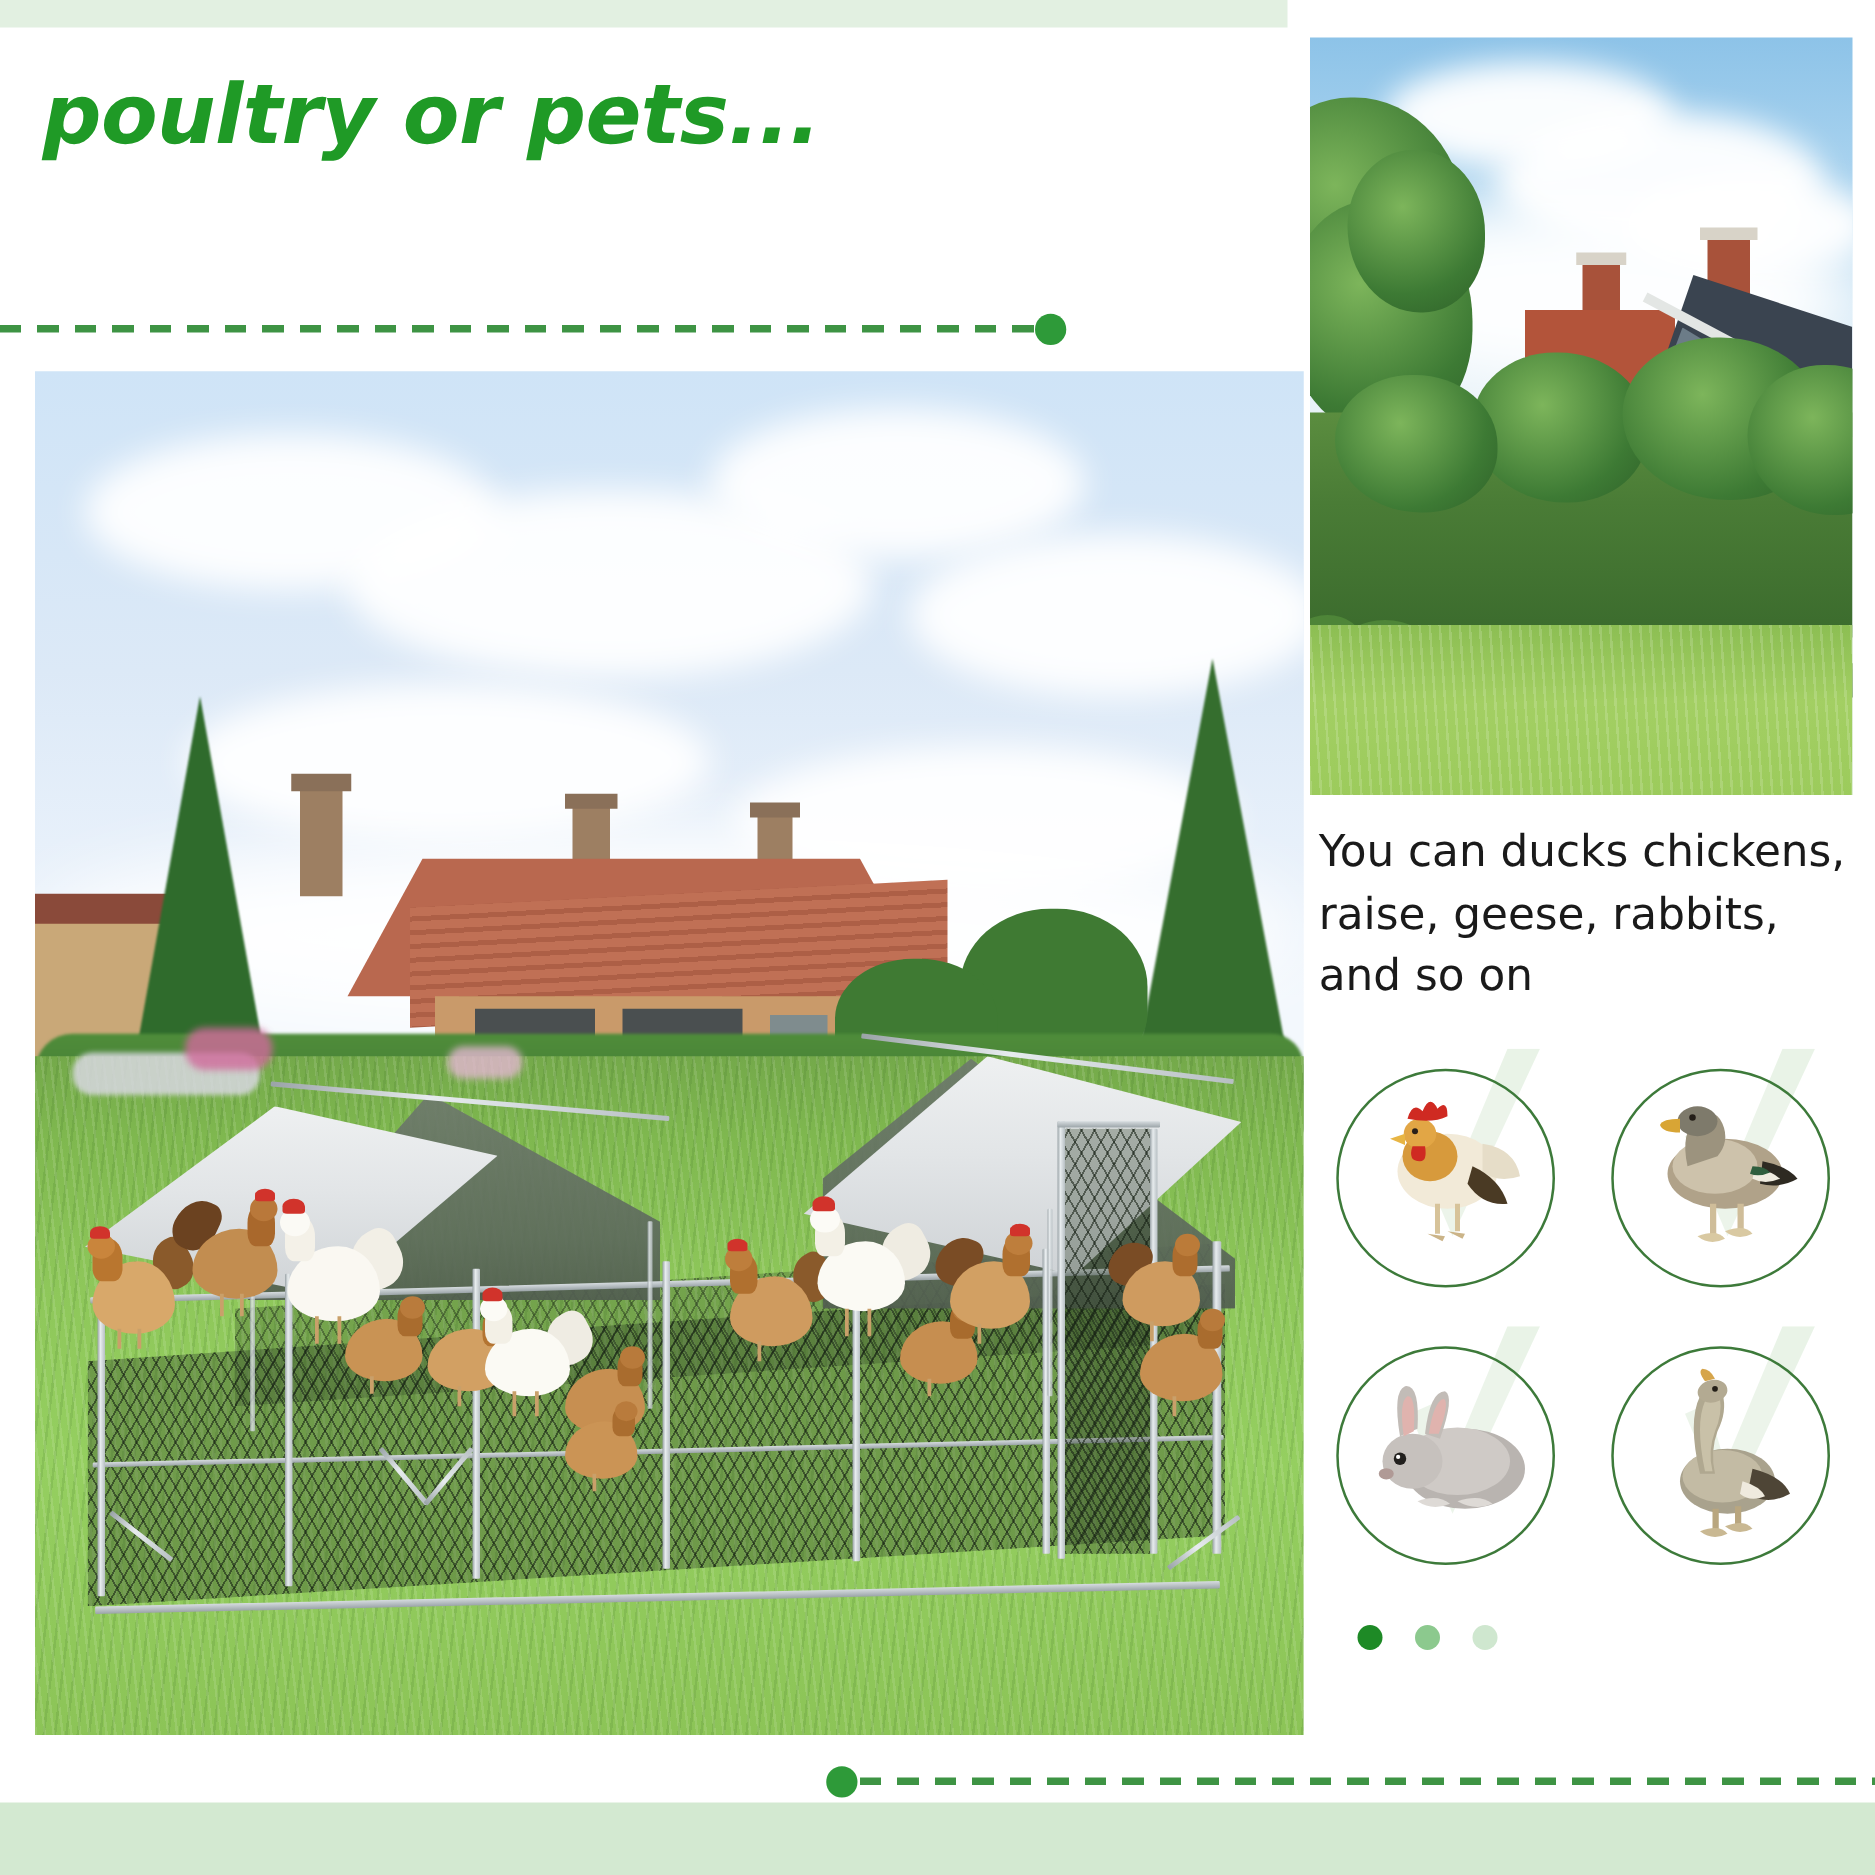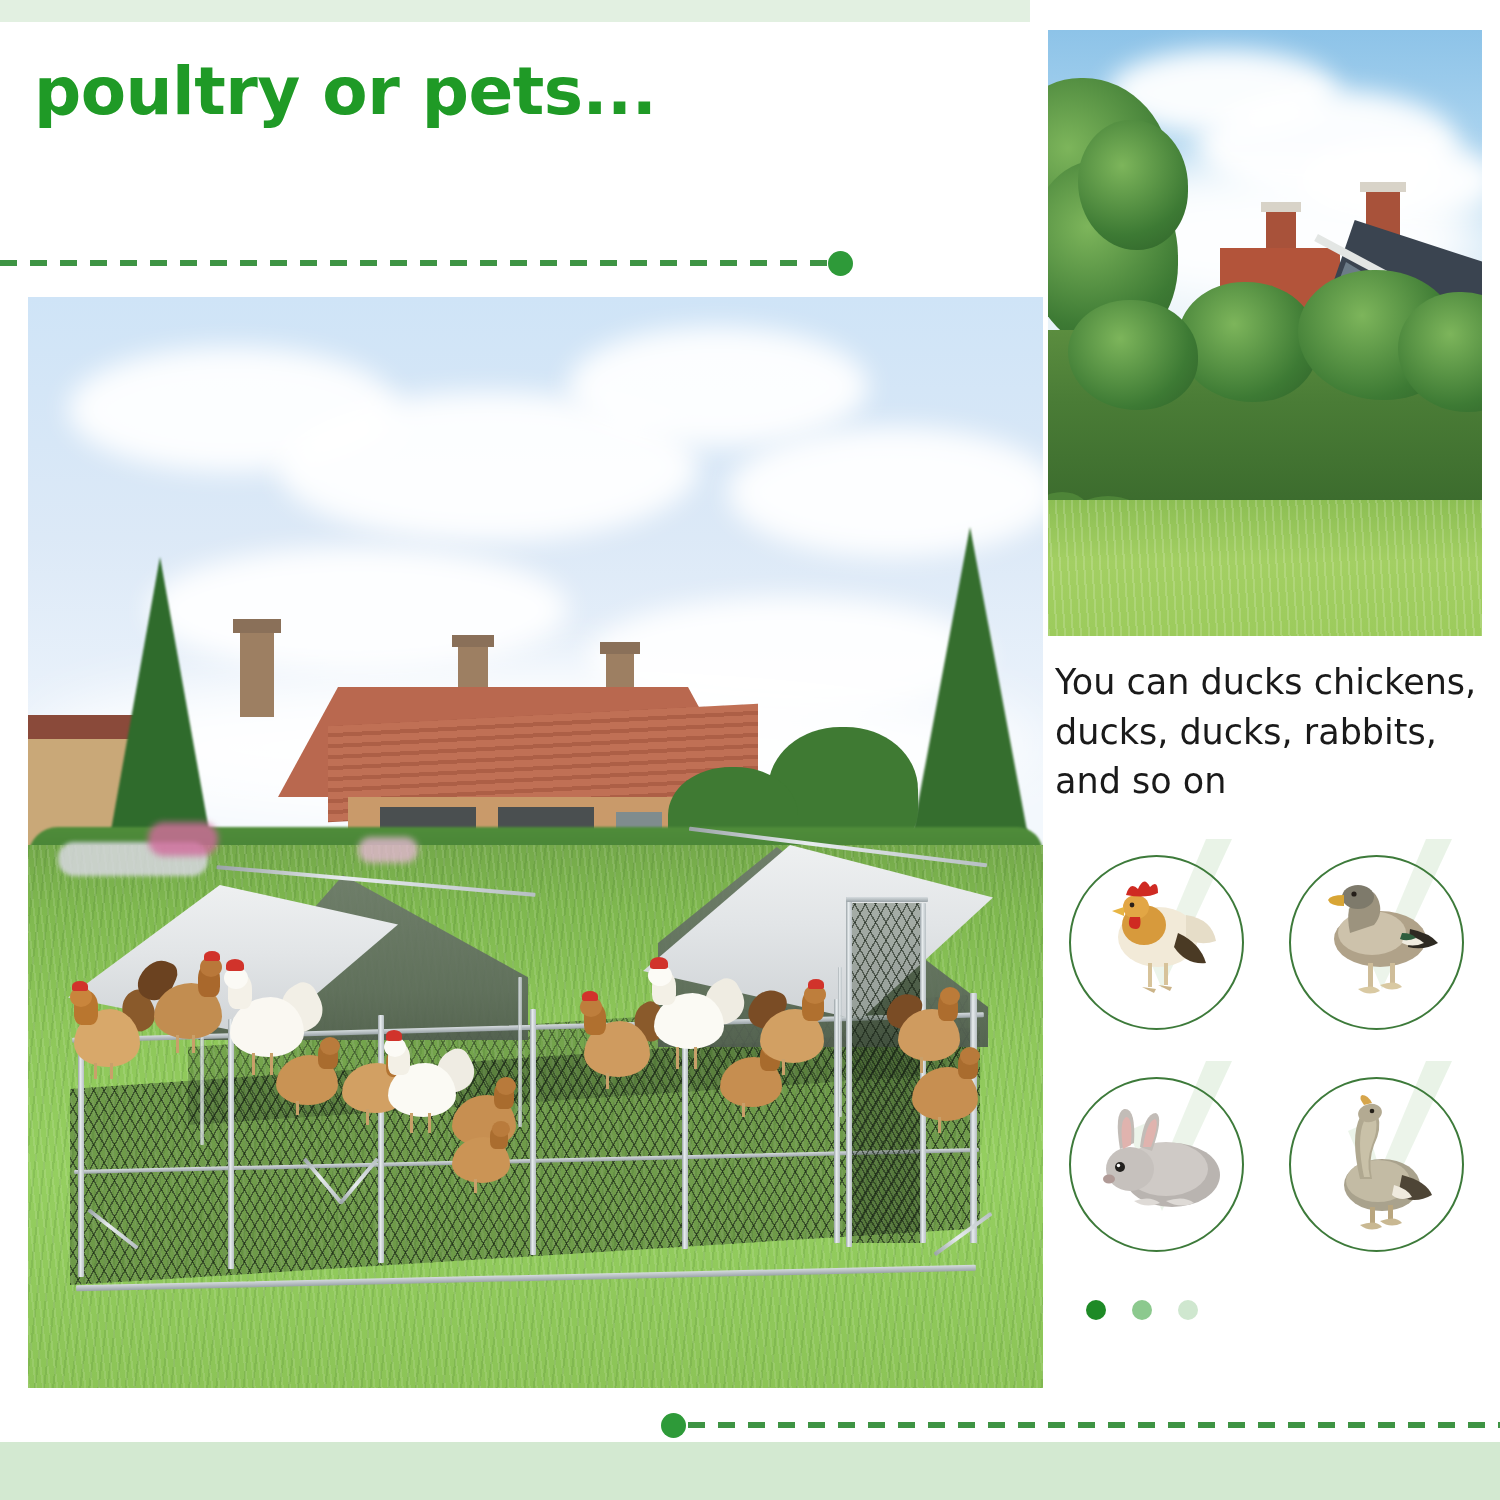--- a/index.html
+++ b/index.html
@@ -39,21 +39,21 @@
     position: absolute;
     left: 34px; top: 48px;
     width: 950px;
     color: #1f9a26;
     font-weight: bold;
     font-size: 66px;
     line-height: 1.32;
     letter-spacing: -0.5px;
     font-family: "DejaVu Sans", sans-serif;
   }
-  .headline .l2 { display: block; }
+  .headline .l2 { display: block; font-style: italic; }
 
   
   .rule {
     position: absolute;
     height: 6px;
     background-image: repeating-linear-gradient(
         to right, #3e9444 0px, #3e9444 17px,
         rgba(255,255,255,0) 17px, rgba(255,255,255,0) 30px);
   }
   .rule-top { left: 0px; top: 260px; width: 836px; }
@@ -557,21 +557,21 @@
     <div class="sp-bush" style="left:-14px;top:462px;width:56px;height:42px;"></div>
     <div class="sp-hedge" style="left:168px;top:498px;width:272px;height:30px;"></div>
 
     <div class="sp-lawn">
       <div class="sp-lawn-tex"></div>
     </div>
   </div>
 
   <div class="caption">
     <div>You can ducks chickens,</div>
-    <div>ducks, ducks, rabbits,</div>
+    <div>raise, geese, rabbits,</div>
     <div>and so on</div>
   </div>
 
   <div class="animals">
 
     <div class="animal-cell ac-0">
       <svg class="check-mark" viewBox="0 0 120 180">
         <polygon points="8,70 42,150 112,0 86,0 40,110 26,62" fill="#cfe6cb"></polygon>
       </svg>
       <div class="circle-ring"></div>

